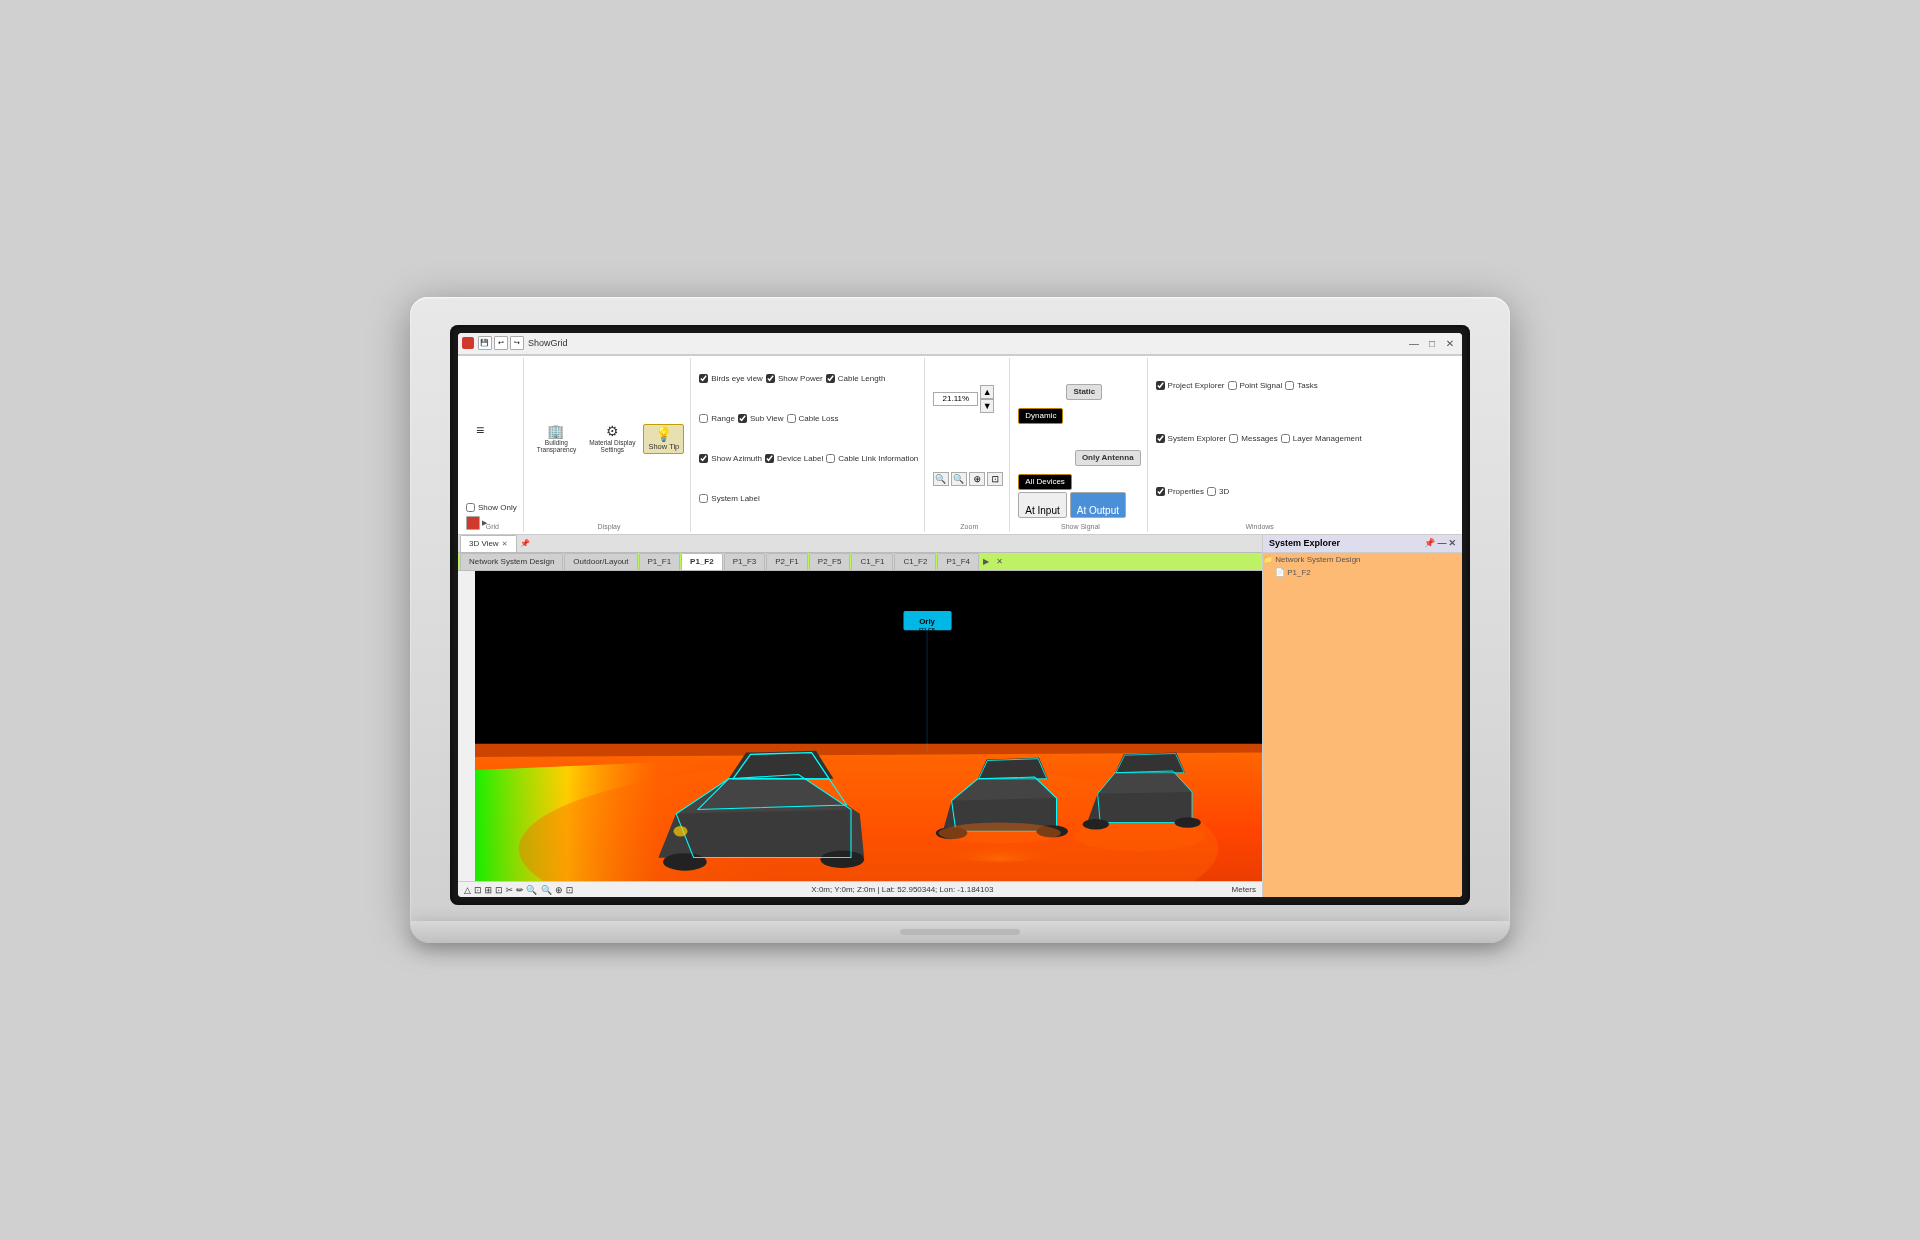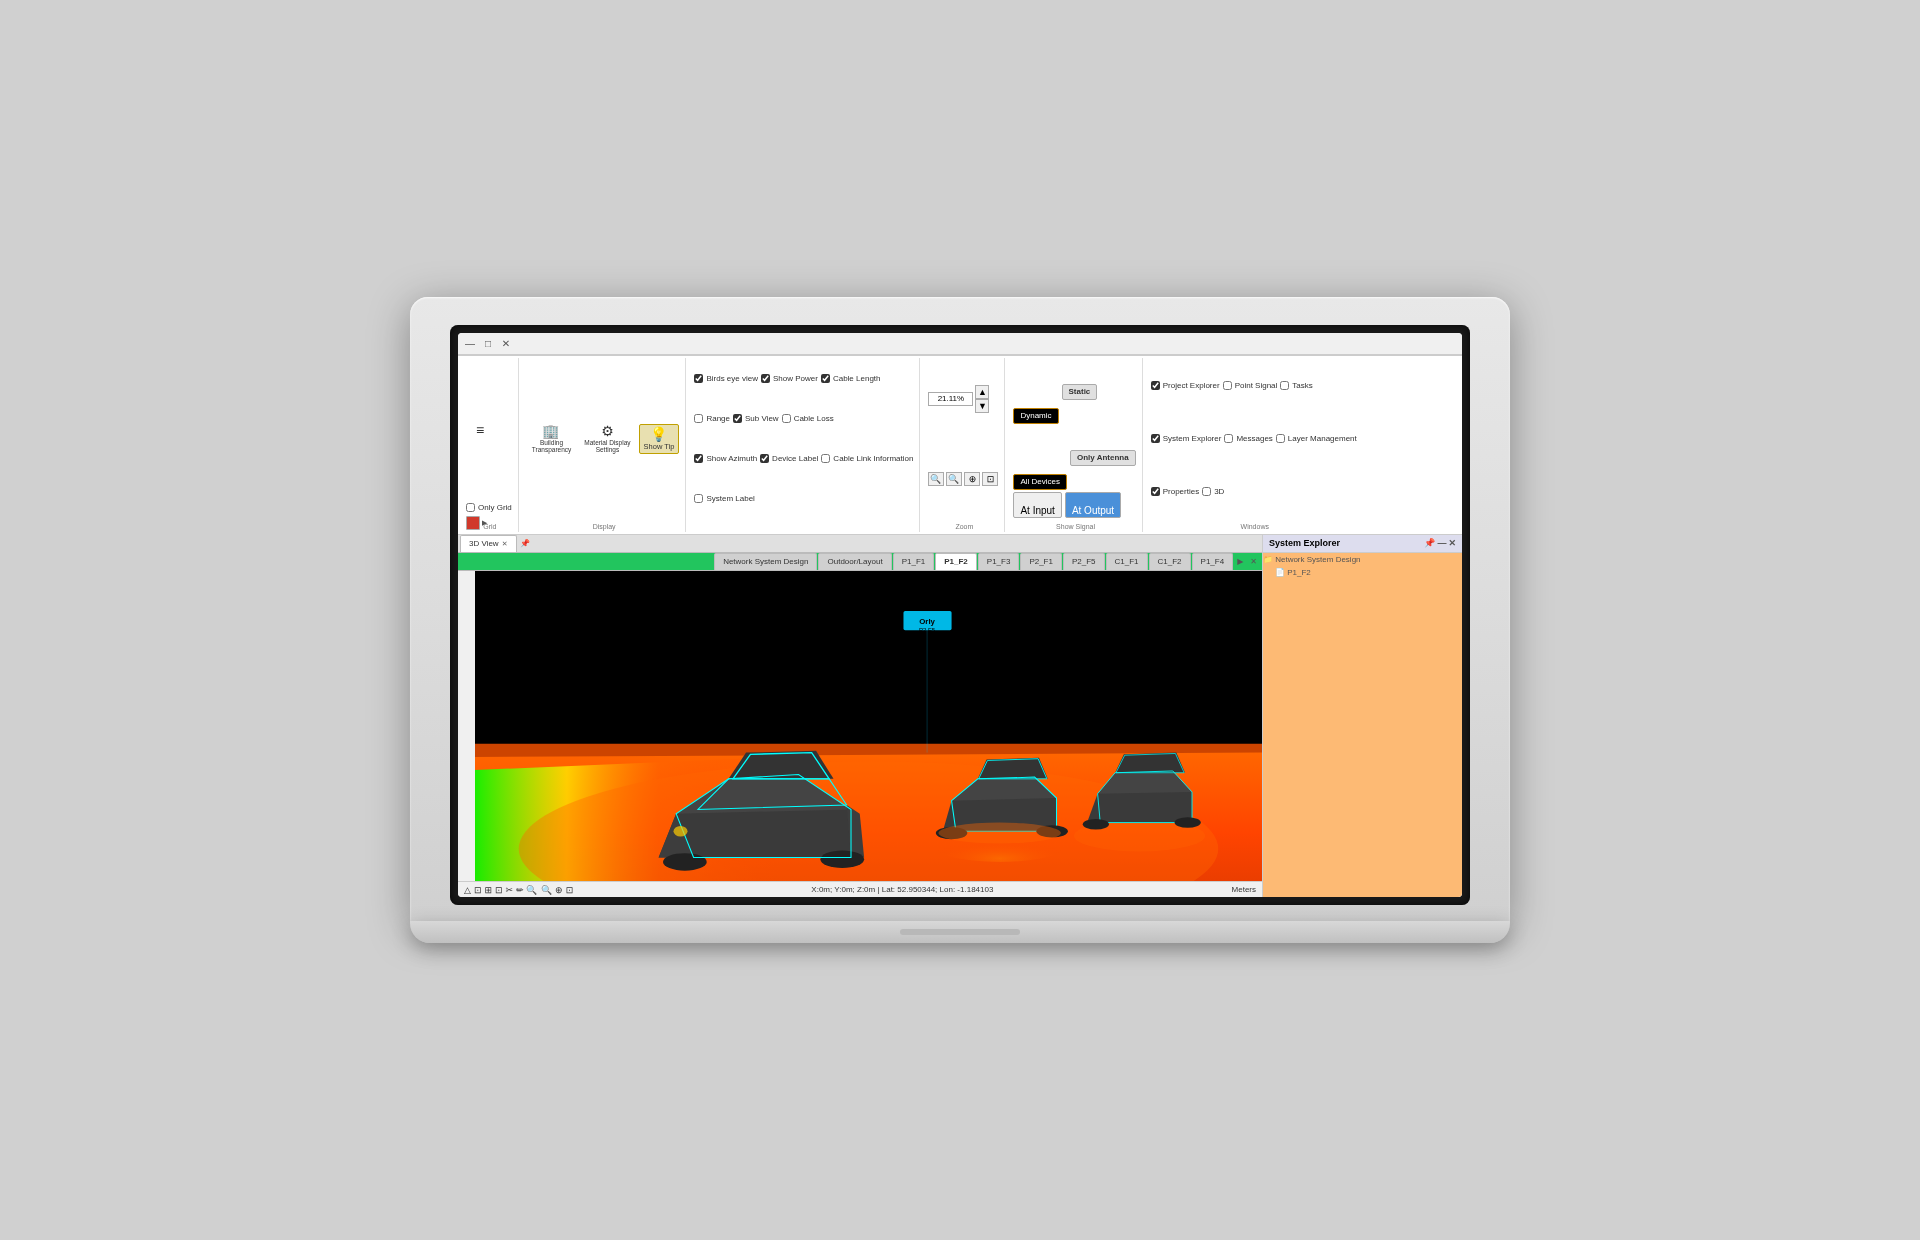--- a/index.html
+++ b/index.html
@@ -399,40 +399,49 @@
 <body>
 
 <div class="laptop-outer">
   <div class="laptop-lid">
     <div class="screen-bezel">
       <div class="screen">
 
         <div class="app-window">
 
           <div class="title-bar">
+            <div class="title-bar-left">
+              <div class="app-icon"></div>
+              <div class="save-icons">
+                <div class="save-icon-btn">💾</div>
+                <div class="save-icon-btn">↩</div>
+                <div class="save-icon-btn">↪</div>
+              </div>
+              <span class="title-text">ShowGrid</span>
+            </div>
             <div class="title-bar-controls">
               <button class="ctrl-btn">—</button>
               <button class="ctrl-btn">□</button>
               <button class="ctrl-btn close">✕</button>
             </div>
           </div>
 
 
           <div class="ribbon">
             <div class="ribbon-content">
 
               <div class="ribbon-group">
                 <div class="ribbon-row">
                   <div class="ribbon-btn">
                     <div class="ribbon-btn-icon">≡</div>
                   </div>
                 </div>
                 <div class="ribbon-check">
                   <input type="checkbox" class="checkbox-small" style="">
-                  <span>Only Grid</span>
+                  <span>Show Only</span>
                 </div>
                 <div style="display:flex;align-items:center;gap:2px;margin-top:2px;">
                   <div style="width:14px;height:14px;border:1px solid #aaa;background:#d0392b;border-radius:1px;"></div>
                   <span style="font-size:7px;color:#555;">▶</span>
                 </div>
                 <div class="ribbon-group-label">Grid</div>
               </div>
 
               <div class="ribbon-group" style="padding-bottom:14px;">
                 <div class="ribbon-row">
@@ -588,21 +597,21 @@
             <div class="main-viewport">
 
               <div class="tab-bar">
                 <div class="view-tab active">
                   <span>3D View</span>
                   <span class="tab-close">✕</span>
                 </div>
                 <div class="tab-arrow">📌</div>
               </div>
 
-              <div class="tab-bar" style="background:#22c55e;justify-content:flex-end;">
+              <div class="tab-bar" style="background:#bef264;">
                 <div class="view-tab">
                   <span>Network System Design</span>
                 </div>
                 <div class="view-tab">
                   <span>Outdoor/Layout</span>
                 </div>
                 <div class="view-tab">
                   <span>P1_F1</span>
                 </div>
                 <div class="view-tab active" style="background:#fff;font-weight:bold;">

